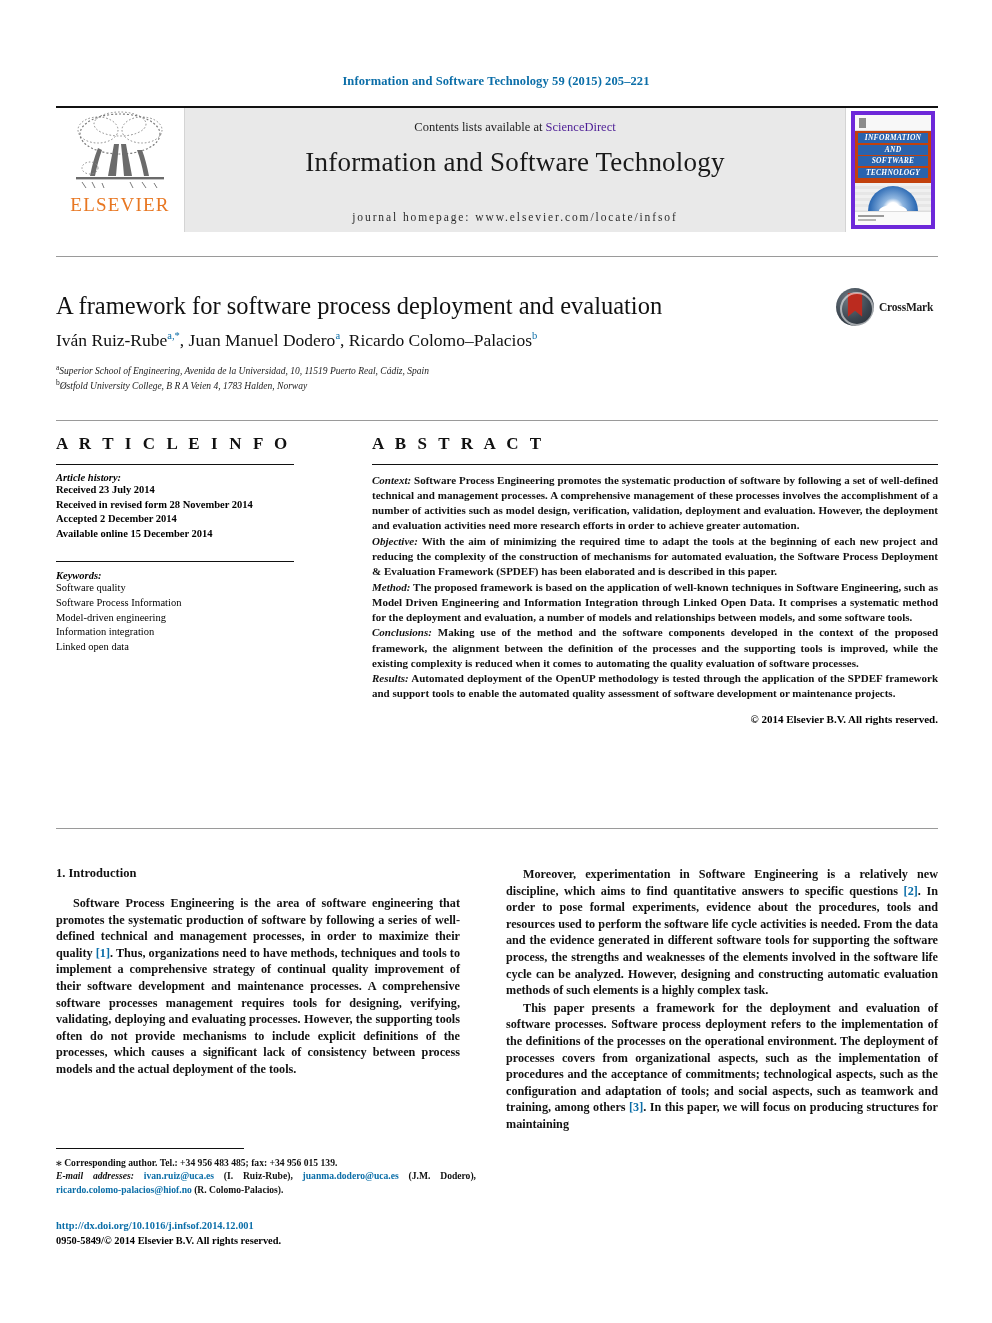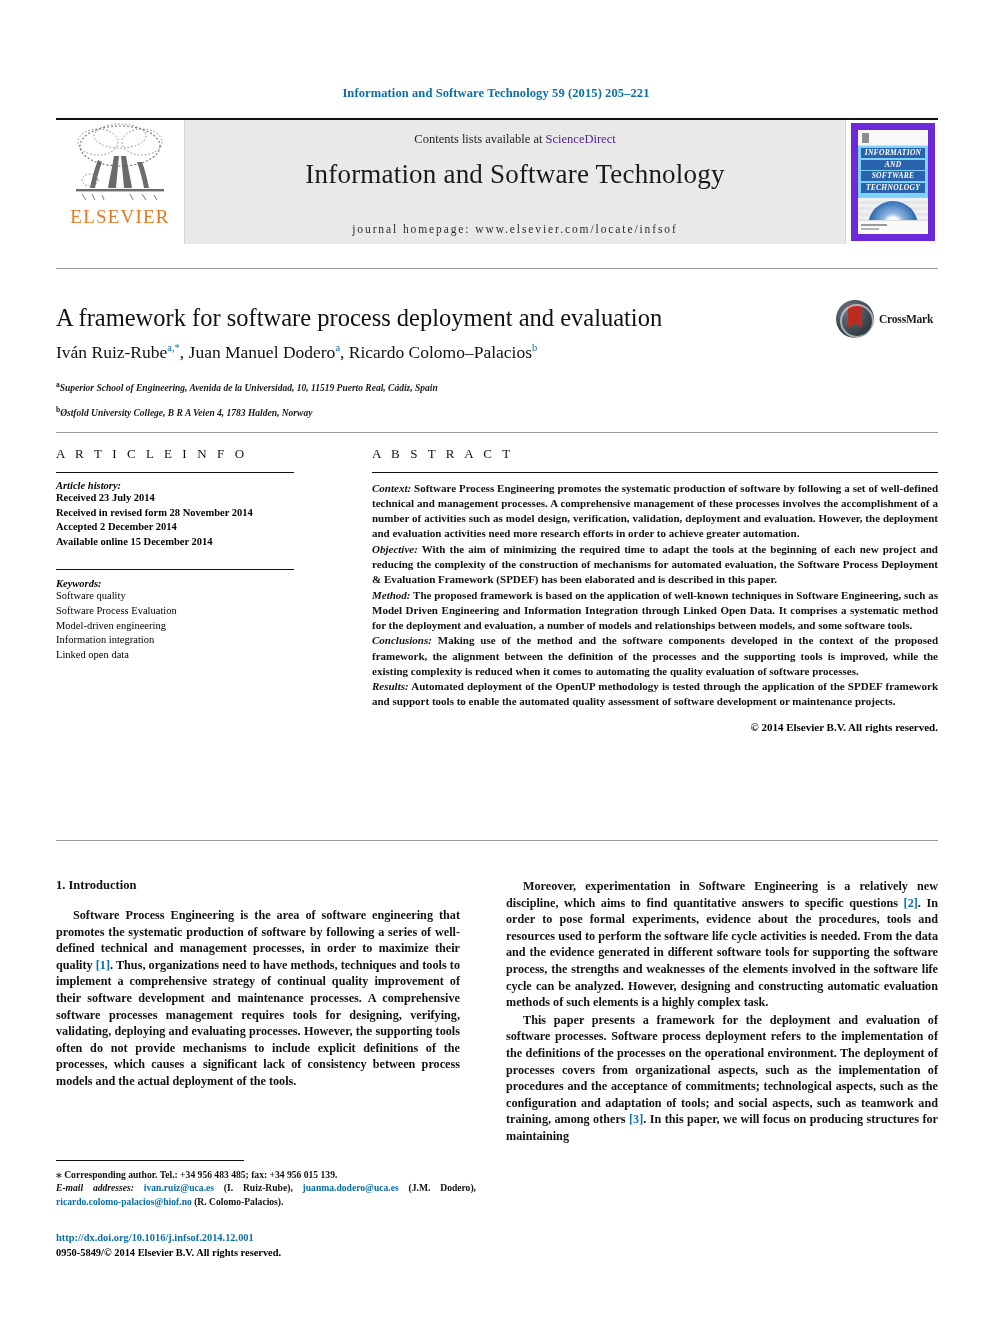--- a/index.html
+++ b/index.html
@@ -9,21 +9,21 @@
     height: 1323px;
     background: #ffffff;
     font-family: "Liberation Serif", "DejaVu Serif", serif;
     color: #000000;
     position: relative;
     overflow: hidden;
   }
 
   .page {
     position: absolute;
-    left: 0; top: 12px;
+    left: 0; top: 0;
     width: 992px;
     height: 1170px;
   }
 
   
   .running-head {
     position: absolute;
     left: 0; top: 74px;
     width: 992px;
     text-align: center;
@@ -99,22 +99,22 @@
   .cover-block {
     width: 92px;
     flex: 0 0 92px;
     padding: 3px 2px 2px 4px;
     display: flex;
     align-items: flex-start;
     justify-content: center;
   }
   .cover-thumb {
     width: 84px; height: 118px;
-    border: 7px solid #6d28d9;
-    background: #7dd3fc;
+    border: 4px solid #6d28d9;
+    background: #c2410c;
     position: relative;
     overflow: hidden;
   }
   .cover-topbar { height: 16px; background:#f8f8f8; border-bottom:1px solid #ddd; position:relative;}
   .cover-topbar::before{content:""; position:absolute; left:4px; top:3px; width:7px; height:10px; background:#8c8c8c;}
   .cover-bandwrap { padding: 2px 3px 0 3px; }
   .cover-band {
     background: #2a63ad;
     color: #fff;
     font-size: 7.5px;
@@ -196,36 +196,36 @@
     color: #111;
   }
   .authors sup { font-size: 10.5px; color:#0b6ea8; vertical-align: super;}
   .authors sup.star { color:#0b6ea8; }
   .affils {
     position: absolute;
     left: 56px; top: 362px;
     width: 700px;
     font-size: 9.5px;
     font-style: italic;
-    font-weight: bold;
-    line-height: 21px;
+    font-weight: normal;
+    line-height: 11px;
     color: #1a1a1a;
   }
   .affils sup{ font-style: normal; font-size: 7.5px; }
 
   
   .info-rule-top {
     position: absolute;
     left: 56px; top: 420px;
     width: 882px;
     border-top: 1px solid #9a9a9a;
   }
   .sec-head {
-    font-size: 13px;
-    font-weight: normal;
+    font-size: 17px;
+    font-weight: bold;
     letter-spacing: 3.6px;
     color: #111;
   }
   .article-info {
     position: absolute;
     left: 56px; top: 434px;
     width: 300px;
   }
   .article-info .hr {
     border-top: 1px solid #111;
@@ -408,21 +408,21 @@
     <div class="hr"></div>
     <div class="ai-label">Article history:</div>
     <div class="ai-line">Received 23 July 2014</div>
     <div class="ai-line">Received in revised form 28 November 2014</div>
     <div class="ai-line">Accepted 2 December 2014</div>
     <div class="ai-line">Available online 15 December 2014</div>
 
     <div class="kw-rule"></div>
     <div class="ai-label">Keywords:</div>
     <div class="kw-line">Software quality</div>
-    <div class="kw-line">Software Process Evaluation</div>
+    <div class="kw-line">Software Process Information</div>
     <div class="kw-line">Model-driven engineering</div>
     <div class="kw-line">Information integration</div>
     <div class="kw-line">Linked open data</div>
   </div>
 
   <div class="abstract">
     <div class="sec-head">A B S T R A C T</div>
     <div class="hr"></div>
 
     <p class="abs-p"><i>Context:</i><span> Software Process Engineering promotes the systematic production of software by following a set of well-defined technical and management processes. A comprehensive management of these processes involves the accomplishment of a number of activities such as model design, verification, validation, deployment and evaluation. However, the deployment and evaluation activities need more research efforts in order to achieve greater automation.</span></p>

